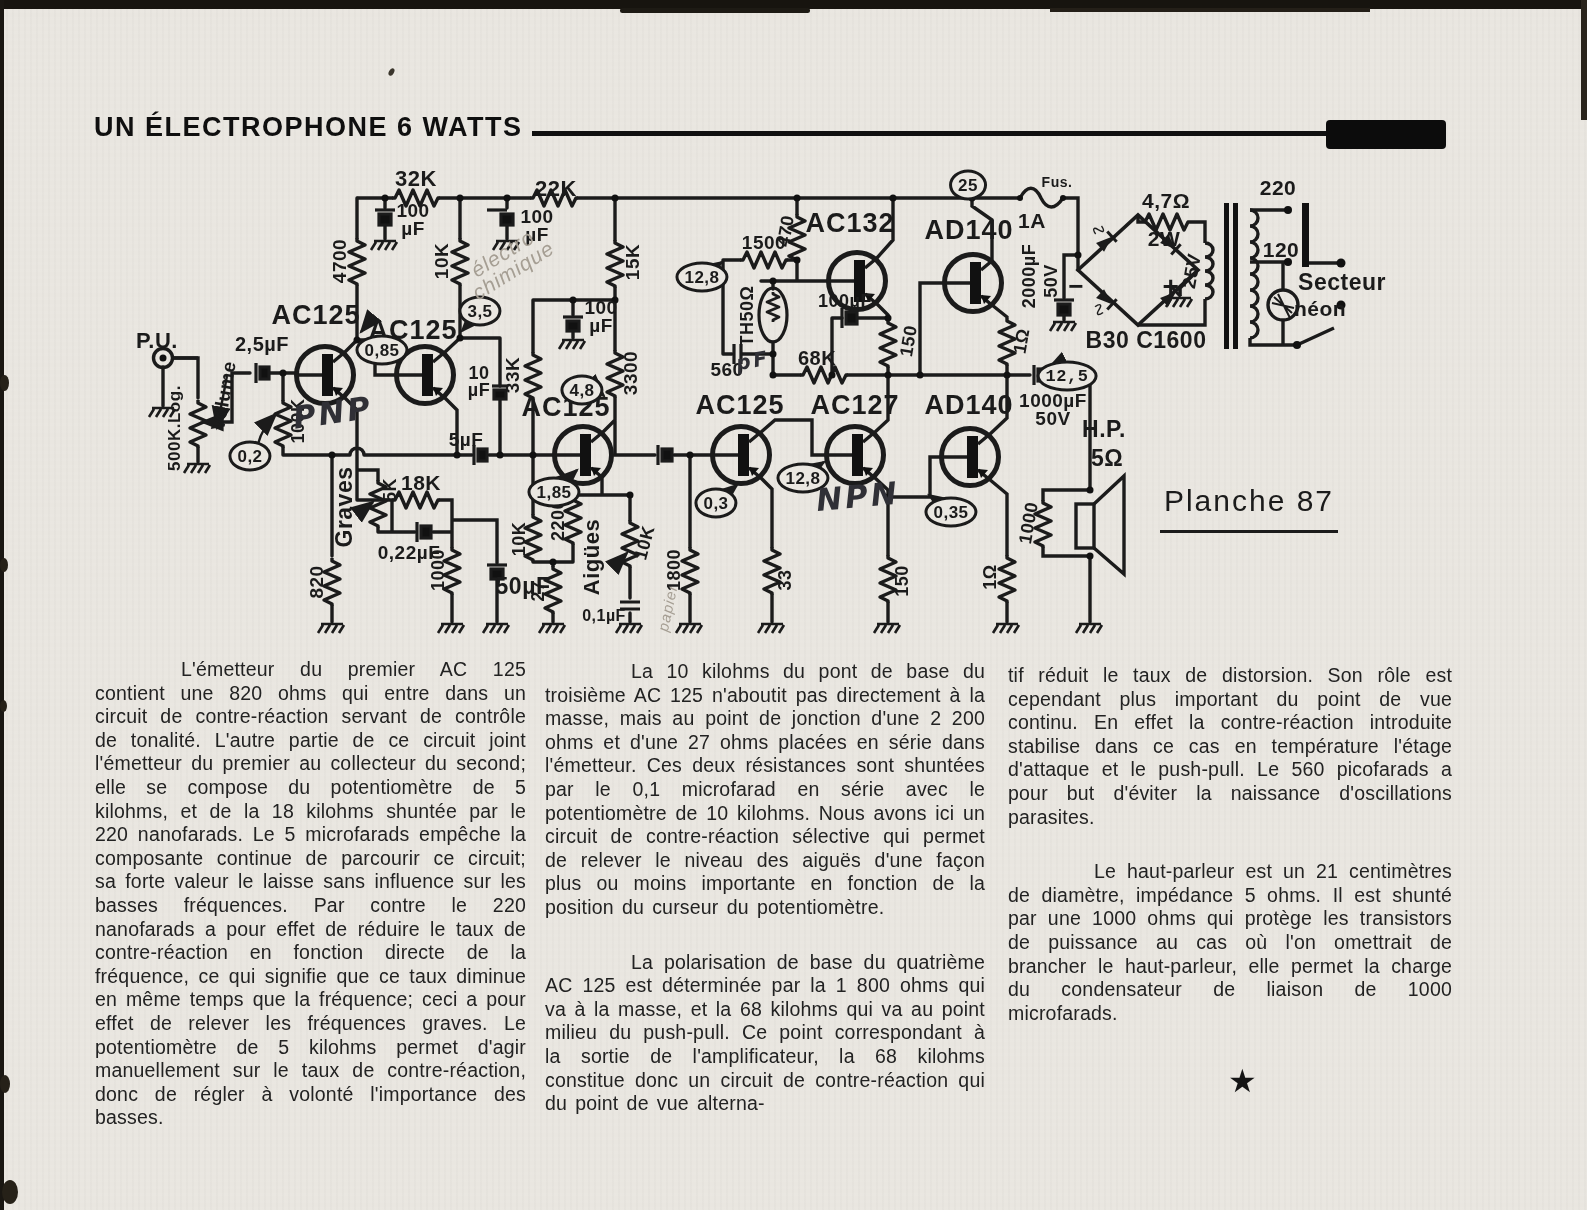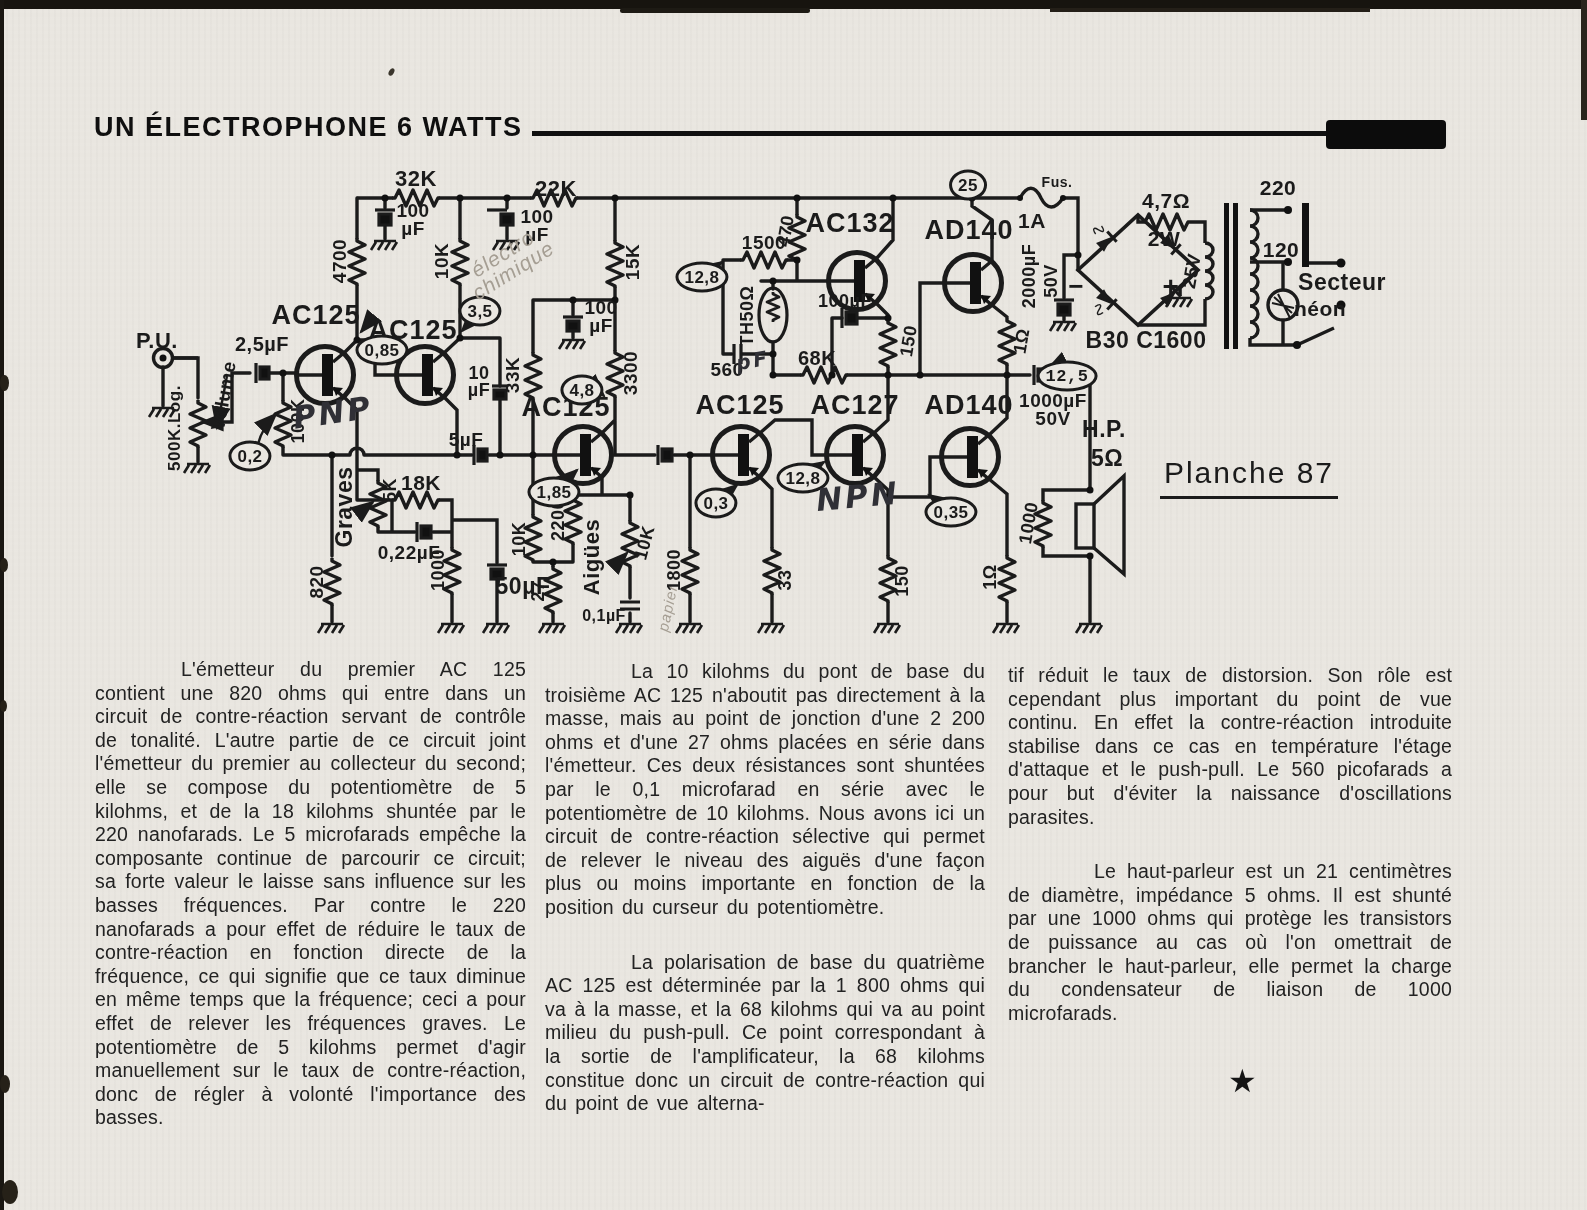--- a/index.html
+++ b/index.html
@@ -15,22 +15,22 @@
   .edge-right{position:absolute;right:0;top:0;width:6px;height:120px;background:#2a251d}
   .edge-left{position:absolute;left:0;top:0;width:4px;height:1210px;background:#1a1712}
   .blob{position:absolute;background:#262118;border-radius:50%}
   .speck{position:absolute;left:389px;top:68px;width:5px;height:8px;background:#3a352c;border-radius:50%;transform:rotate(30deg)}
   
   .hdr-title{position:absolute;left:94px;top:112px;font-size:27px;font-weight:900;
        letter-spacing:1.5px;color:#0f0f0f}
   .hdr-rule{position:absolute;left:532px;top:131px;width:798px;height:5px;background:#101010}
   .hdr-block{position:absolute;left:1326px;top:120px;width:120px;height:29px;background:#0c0c0c;border-radius:4px}
   
-  .plate{position:absolute;left:1160px;top:456px;width:178px;text-align:center;
-       font-size:30px;letter-spacing:2px;color:#1b1b1b;border-bottom:3px solid #1b1b1b;padding-bottom:6px}
+  .plate{position:absolute;left:1160px;top:484px;width:178px;text-align:center;
+       font-size:30px;letter-spacing:2px;color:#1b1b1b;border-bottom:3px solid #1b1b1b;padding-bottom:12px}
   
   .schematic{position:absolute;left:0;top:0;width:1587px;height:660px}
   .sch-labels{position:absolute;left:0;top:0;width:1587px;height:660px;pointer-events:none}
   .lbl{position:absolute;font-weight:700;font-size:19px;color:#1b1b1b;white-space:pre-line;
        text-align:center;line-height:.95;letter-spacing:.5px}
   .lbl.big{font-size:27px;letter-spacing:1px}
   .lbl.circ{border:3px solid #1b1b1b;border-radius:50%;background:#eae7e1;
        padding:4px 6px;font-size:17px;min-width:18px;line-height:1}
   .lbl.hand{font-family:"DejaVu Sans",sans-serif;font-style:italic;color:#303036;
        letter-spacing:3px;font-weight:700}

